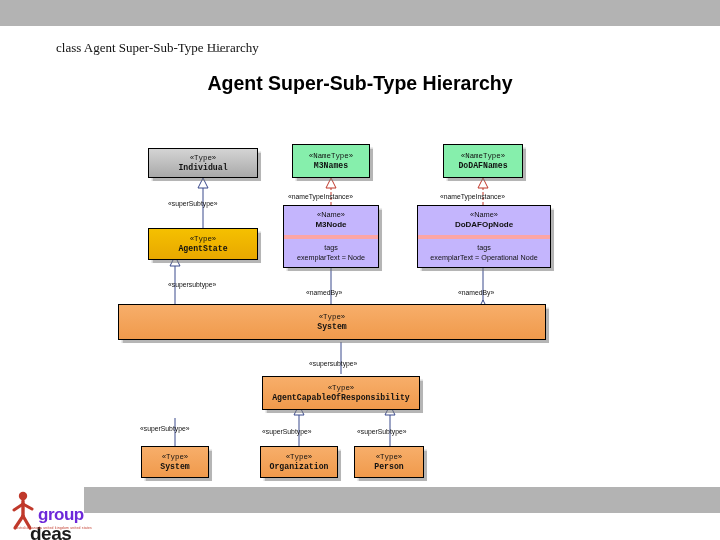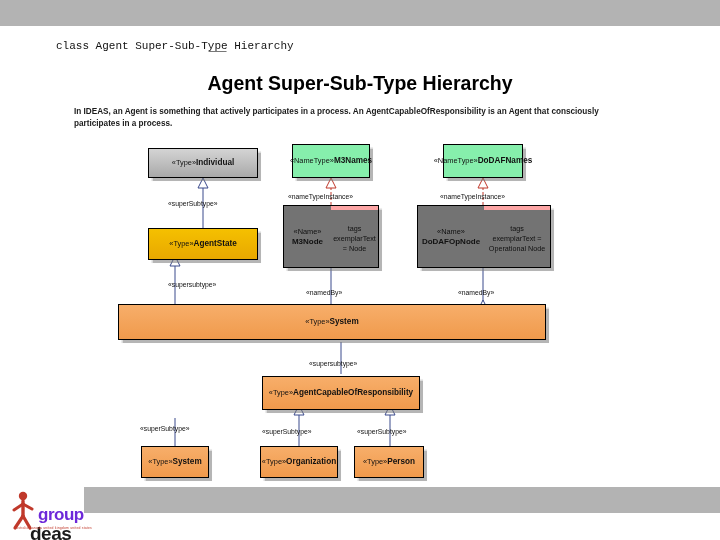--- a/index.html
+++ b/index.html
@@ -43,22 +43,22 @@
   }
   .logo-tag {
     position: absolute; left: 6px; top: 36px;
     font-size: 3.4px; color: #c0392b; letter-spacing: 0.2px;
     white-space: nowrap;
   }
   .logo-figure { position: absolute; left: 2px; top: 0px; }
   
   .frame-label {
     position: absolute; left: 56px; top: 40px;
-    font-size: 11px; color: #111; white-space: nowrap;
-    font-family: Liberation Mono, monospace;
+    font-size: 13px; color: #111; white-space: nowrap;
+    font-family: Liberation Serif, serif;
     text-align: center;
   }
   .frame-tick {
     position: absolute; left: 212px; top: 38px;
     width: 18px; height: 14px;
     border-bottom: 1px solid #777;
     transform: skewX(-28deg);
   }
   
   .title {
@@ -73,39 +73,40 @@
     line-height: 12px;
   }
   
   .node {
     position: absolute;
     border: 1px solid #000;
     box-shadow: 2.5px 2.5px 1px rgba(120,120,120,0.55);
     text-align: center;
     font-size: 7.6px;
     color: #111;
-    display: flex; flex-direction: row;
+    display: flex; flex-direction: column;
     justify-content: center; align-items: center;
     line-height: 10px;
     padding: 2px 3px;
+    font-family: Liberation Mono, monospace;
   }
   .node .stereo { font-weight: normal; font-size: 7.4px; }
   .node .nm { font-weight: bold; font-size: 8.2px; }
   .gray  { background: linear-gradient(180deg,#d4d4d4,#a9a9a9); }
   .gold  { background: linear-gradient(180deg,#f5c000,#e8a800); }
   .orange{ background: linear-gradient(180deg,#f7ae6a,#f09a4c); }
   .yellow{ background: #86efac; }
   
   .cnode {
     position: absolute;
     border: 1px solid #000;
     box-shadow: 2.5px 2.5px 1px rgba(120,120,120,0.55);
-    background: #737373;
+    background: #c4b5fd;
     font-size: 7.4px; color: #111;
-    display: flex; flex-direction: row;
+    display: flex; flex-direction: column;
   }
   .cnode .sect {
     flex: 1;
     display: flex; flex-direction: column;
     justify-content: center; align-items: center;
     text-align: center; line-height: 10px;
     padding: 1px 2px;
   }
   .cnode .sect + .sect { border-top: 4px solid #fca5a5; }
   .cnode .nm { font-weight: bold; font-size: 8px; }
@@ -143,21 +144,20 @@
     </svg>
     <div class="logo-text">deas</div>
     <div class="logo-text2">group</div>
     <div class="logo-tag">australia canada united kingdom united states</div>
   </div>
 
   <div class="frame-label">class Agent Super-Sub-Type Hierarchy</div>
   <div class="frame-tick"></div>
 
   <div class="title">Agent Super-Sub-Type Hierarchy</div>
-  <div class="desc">In IDEAS, an Agent is something that actively participates in a process. An AgentCapableOfResponsibility is an Agent that consciously participates in a process.</div>
 
   <svg class="wires">
 
     <line x1="203" y1="260" x2="203" y2="186" stroke="#3b4a8c" stroke-width="1"></line>
     <polygon points="203,178 198,188 208,188" fill="#ffffff" stroke="#3b4a8c" stroke-width="1"></polygon>
 
     <line x1="175" y1="340" x2="175" y2="262" stroke="#3b4a8c" stroke-width="1"></line>
     <polygon points="175,256 170,266 180,266" fill="#ffffff" stroke="#3b4a8c" stroke-width="1"></polygon>
 
     <line x1="331" y1="205" x2="331" y2="186" stroke="#c0392b" stroke-width="1" stroke-dasharray="3,2"></line>

